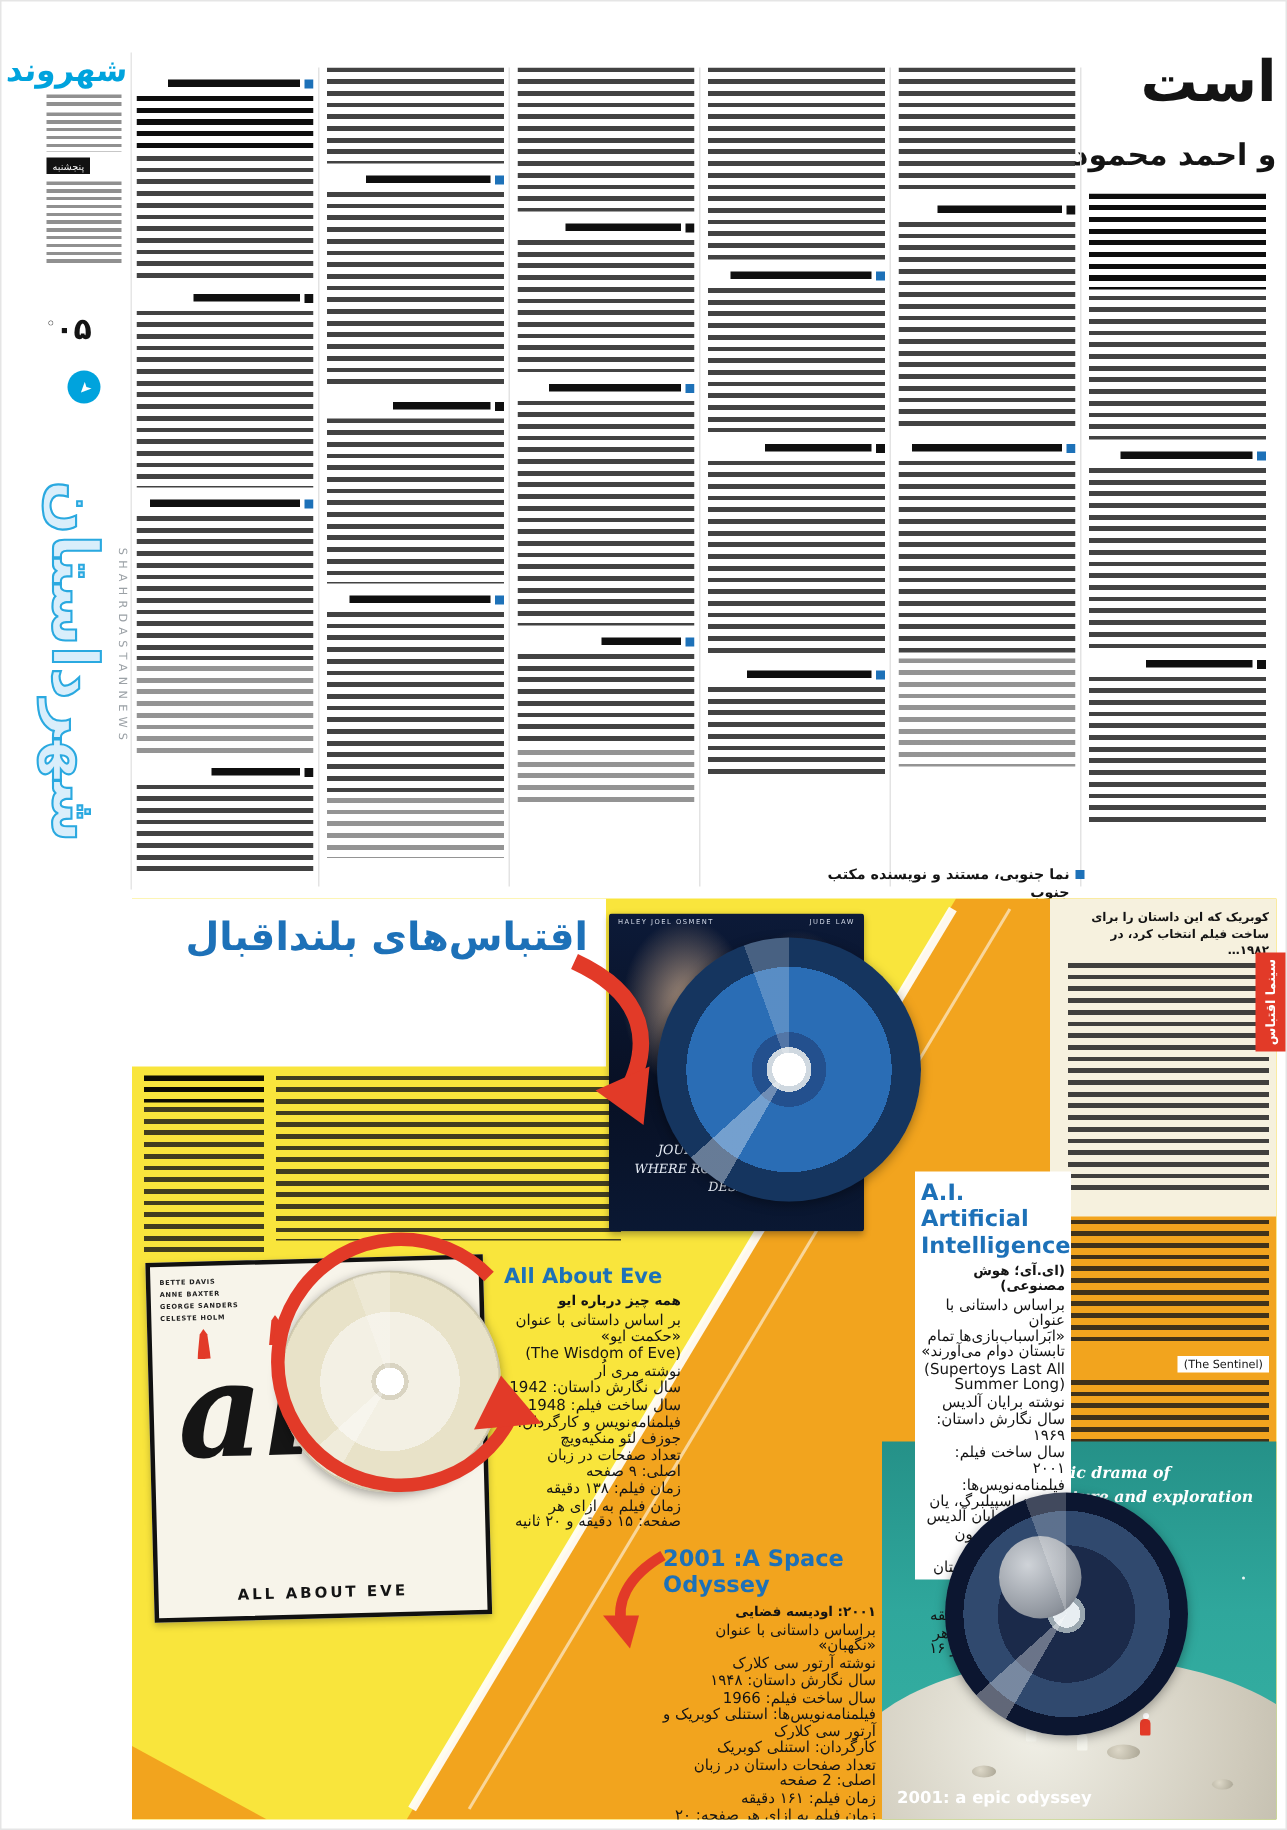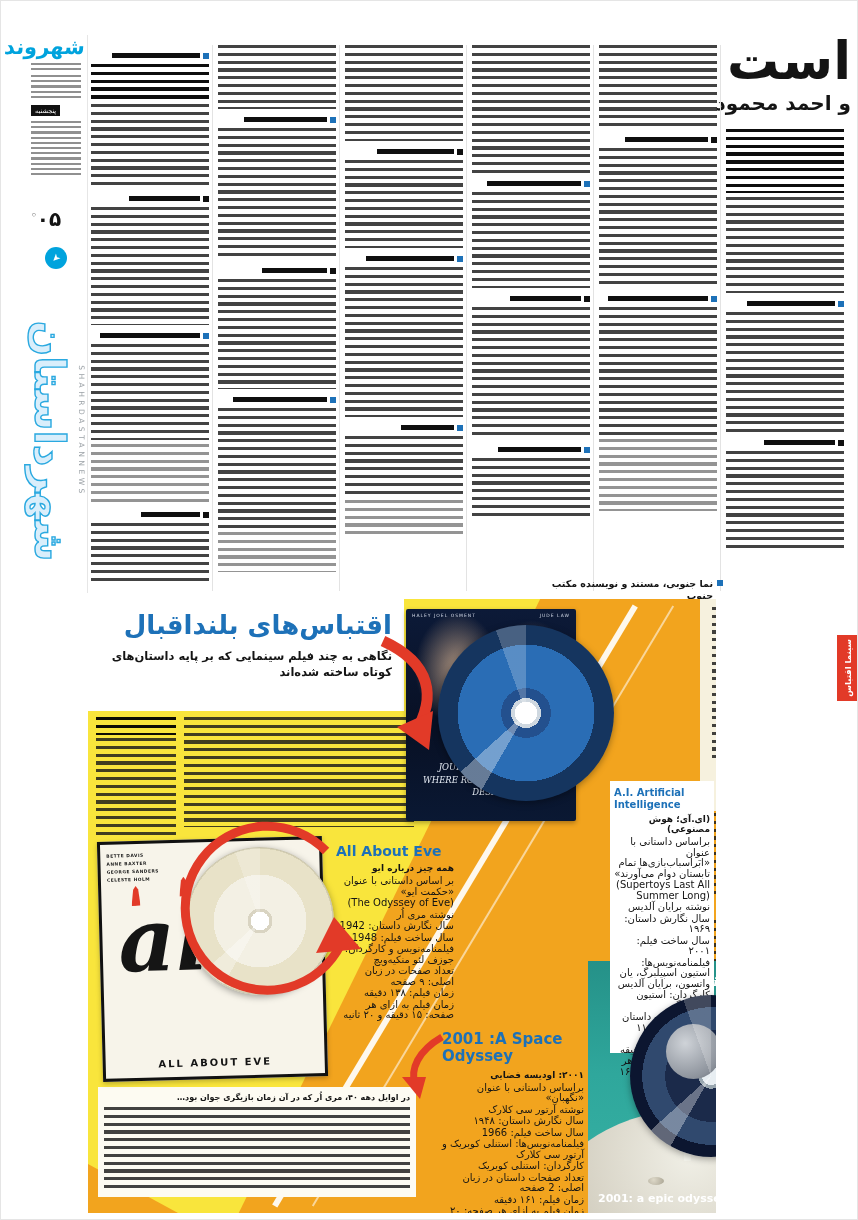--- a/index.html
+++ b/index.html
@@ -30,30 +30,30 @@
     background:var(--brand-blue);display:flex;align-items:center;justify-content:center}
   .bluecircle span{color:#fff;font-size:10px;transform:rotate(135deg)}
   .vert-fa{position:absolute;left:-102px;top:412px;width:300px;height:56px;transform:rotate(90deg);
     font-size:42px;font-weight:bold;color:#d9eefb;-webkit-text-stroke:1.4px #2aa9e0;
     text-align:center;direction:rtl;letter-spacing:1px;line-height:56px}
   .vert-en{position:absolute;left:-50px;top:424px;width:260px;height:12px;transform:rotate(90deg);
     font-size:7.5px;color:#9ba1a6;letter-spacing:3.5px;text-align:center;line-height:12px}
   .sidebar-sep{position:absolute;left:86px;top:34px;width:1px;height:558px;background:#e6e6e6}
 
   
-  .headline{position:absolute;right:6px;top:34px;font-size:52px;font-weight:bold;direction:rtl;line-height:1}
+  .headline{position:absolute;right:6px;top:34px;font-size:38px;font-weight:bold;direction:rtl;line-height:1}
   .byline{position:absolute;right:6px;top:90px;font-size:20px;font-weight:bold;direction:rtl}
   .col{position:absolute;top:44px;width:118px;height:546px;overflow:hidden}
   .colrule{position:absolute;top:44px;width:1px;height:546px;background:#e3e3e3}
   .caption{position:absolute;left:545px;top:577px;width:177px;direction:rtl;display:flex;gap:4px;align-items:flex-start}
   .caption .sq{width:6px;height:6px;background:var(--accent-blue);margin-top:2px;flex:0 0 auto}
   .caption .txt{font-size:9.5px;font-weight:bold;text-align:right;line-height:1.25}
 
   
-  .feature{position:absolute;left:87px;top:598px;width:628px;height:614px;background:var(--yellow);overflow:hidden}
+  .feature{position:absolute;left:87px;top:598px;width:763px;height:614px;background:var(--yellow);overflow:hidden}
   .orange-wedge{position:absolute;inset:0;background:var(--orange);clip-path:polygon(72% 0,100% 0,100% 100%,24% 100%)}
   .stripe{position:absolute;background:rgba(255,255,255,.92);width:6px;height:700px;left:364px;top:-43px;transform:rotate(31deg)}
   .stripe.thin{width:2px;left:404px;opacity:.6}
   .cream-col{position:absolute;left:612px;top:0;width:151px;height:212px;background:var(--cream)}
   .corner-orange{position:absolute;left:0;bottom:0;width:90px;height:70px;background:var(--orange);
     clip-path:polygon(0 30%,100% 100%,0 100%)}
 
   .f-title-box{position:absolute;left:0;top:0;width:316px;height:112px;background:#fff;z-index:8;
     padding:10px 12px 8px 10px;direction:rtl;text-align:right}
   .f-title{color:var(--accent-blue);font-size:26px;font-weight:bold;line-height:1.25}
@@ -277,32 +277,32 @@
 
   <section class="feature">
     <div class="orange-wedge"></div>
     <div class="cream-col"></div>
     <div class="stripe"></div>
     <div class="stripe thin"></div>
     <div class="corner-orange"></div>
 
     <div class="f-title-box">
       <div class="f-title">اقتباس‌های بلنداقبال</div>
-      <div class="f-subtitle">نگاهی به چند فیلم سینمایی که بر پایه داستان‌های کوتاه ساخته شده‌اند</div>
     </div>
 
     <div class="para" style="left:8px;top:118px;width:80px">
       <div class="sim dark" style="height:18px"></div>
       <div class="sim" style="height:100px;margin-top:3px"></div>
     </div>
     <div class="para" style="left:96px;top:118px;width:230px">
       <div class="sim" style="height:110px"></div>
     </div>
 
     <div class="para" style="left:624px;top:8px;width:134px">
+      <div class="lead">کوبریک که این داستان را برای ساخت فیلم انتخاب کرد، در ۱۹۸۲…</div>
       <div class="sim" style="height:152px"></div>
     </div>
     <div class="para" style="left:624px;top:214px;width:134px">
       <div class="sim" style="height:84px"></div>
       <span class="chip-latin">(The Sentinel)</span>
       <div class="sim" style="height:56px;margin-top:2px"></div>
     </div>
 
     <div class="poster-ai">
       <div class="names">
@@ -310,21 +310,21 @@
         <span>JUDE LAW</span>
       </div>
       <div class="tagline">JOURNEY TO A WORLD WHERE ROBOTS DREAM AND DESIRE.</div>
     </div>
     <div class="whitebox"></div>
     <div class="cd cd-ai">
         <div class="glint"></div>
       </div>
 
     <div class="movie" style="left:526px;top:188px;width:96px">
-      <div class="mtitle" style="font-size:10px">A.I. Artificial Intelligence</div>
+      <div class="mtitle" style="font-size:15px">A.I. Artificial Intelligence</div>
       <div class="mtitle-fa">(ای.آی؛ هوش مصنوعی)</div>
       <div class="credits">
           <div dir="auto" class="credit-line">براساس داستانی با عنوان «ابَراسباب‌بازی‌ها تمام تابستان دوام می‌آورند»</div>
           <div dir="auto" class="credit-line">(Supertoys Last All Summer Long)</div>
           <div dir="auto" class="credit-line">نوشته برایان آلدیس</div>
           <div dir="auto" class="credit-line">سال نگارش داستان: ۱۹۶۹</div>
           <div dir="auto" class="credit-line">سال ساخت فیلم: ۲۰۰۱</div>
           <div dir="auto" class="credit-line">فیلمنامه‌نویس‌ها: استیون اسپیلبرگ، یان واتسون، برایان آلدیس</div>
           <div dir="auto" class="credit-line">کارگردان: استیون اسپیلبرگ</div>
           <div dir="auto" class="credit-line">تعداد صفحات داستان در زبان اصلی: ۱۱ صفحه</div>
@@ -349,35 +349,31 @@
     </div>
     <div class="cd cd-eve">
         <div class="glint"></div>
       </div>
 
     <div class="movie" style="left:248px;top:244px;width:118px">
       <div class="mtitle" style="font-size:14px">All About Eve</div>
       <div class="mtitle-fa">همه چیز درباره ایو</div>
       <div class="credits">
           <div dir="auto" class="credit-line">بر اساس داستانی با عنوان «حکمت ایو»</div>
-          <div dir="auto" class="credit-line">(The Odyssey of Eve)</div>
+          <div dir="auto" class="credit-line">(The Wisdom of Eve)</div>
           <div dir="auto" class="credit-line">نوشته مری اُر</div>
           <div dir="auto" class="credit-line">سال نگارش داستان: 1942</div>
           <div dir="auto" class="credit-line">سال ساخت فیلم: 1948</div>
           <div dir="auto" class="credit-line">فیلمنامه‌نویس و کارگردان: جوزف لئو منکیه‌ویچ</div>
           <div dir="auto" class="credit-line">تعداد صفحات در زبان اصلی: ۹ صفحه</div>
           <div dir="auto" class="credit-line">زمان فیلم: ۱۳۸ دقیقه</div>
           <div dir="auto" class="credit-line">زمان فیلم به ازای هر صفحه: ۱۵ دقیقه و ۲۰ ثانیه</div>
         </div>
     </div>
 
-    <div class="para" style="left:10px;top:488px;width:318px;background:#fdfbf2;padding:6px">
-      <div class="lead">در اوایل دهه ۴۰، مری اُر که در آن زمان بازیگری جوان بود…</div>
-      <div class="sim" style="height:84px"></div>
-    </div>
 
     <div class="movie" style="left:354px;top:432px;width:142px">
       <div class="mtitle" style="font-size:15px">2001 :A Space Odyssey</div>
       <div class="mtitle-fa">۲۰۰۱: اودیسه فضایی</div>
       <div class="credits">
           <div dir="auto" class="credit-line">براساس داستانی با عنوان «نگهبان»</div>
           <div dir="auto" class="credit-line">نوشته آرتور سی کلارک</div>
           <div dir="auto" class="credit-line">سال نگارش داستان: ۱۹۴۸</div>
           <div dir="auto" class="credit-line">سال ساخت فیلم: 1966</div>
           <div dir="auto" class="credit-line">فیلمنامه‌نویس‌ها: استنلی کوبریک و آرتور سی کلارک</div>

